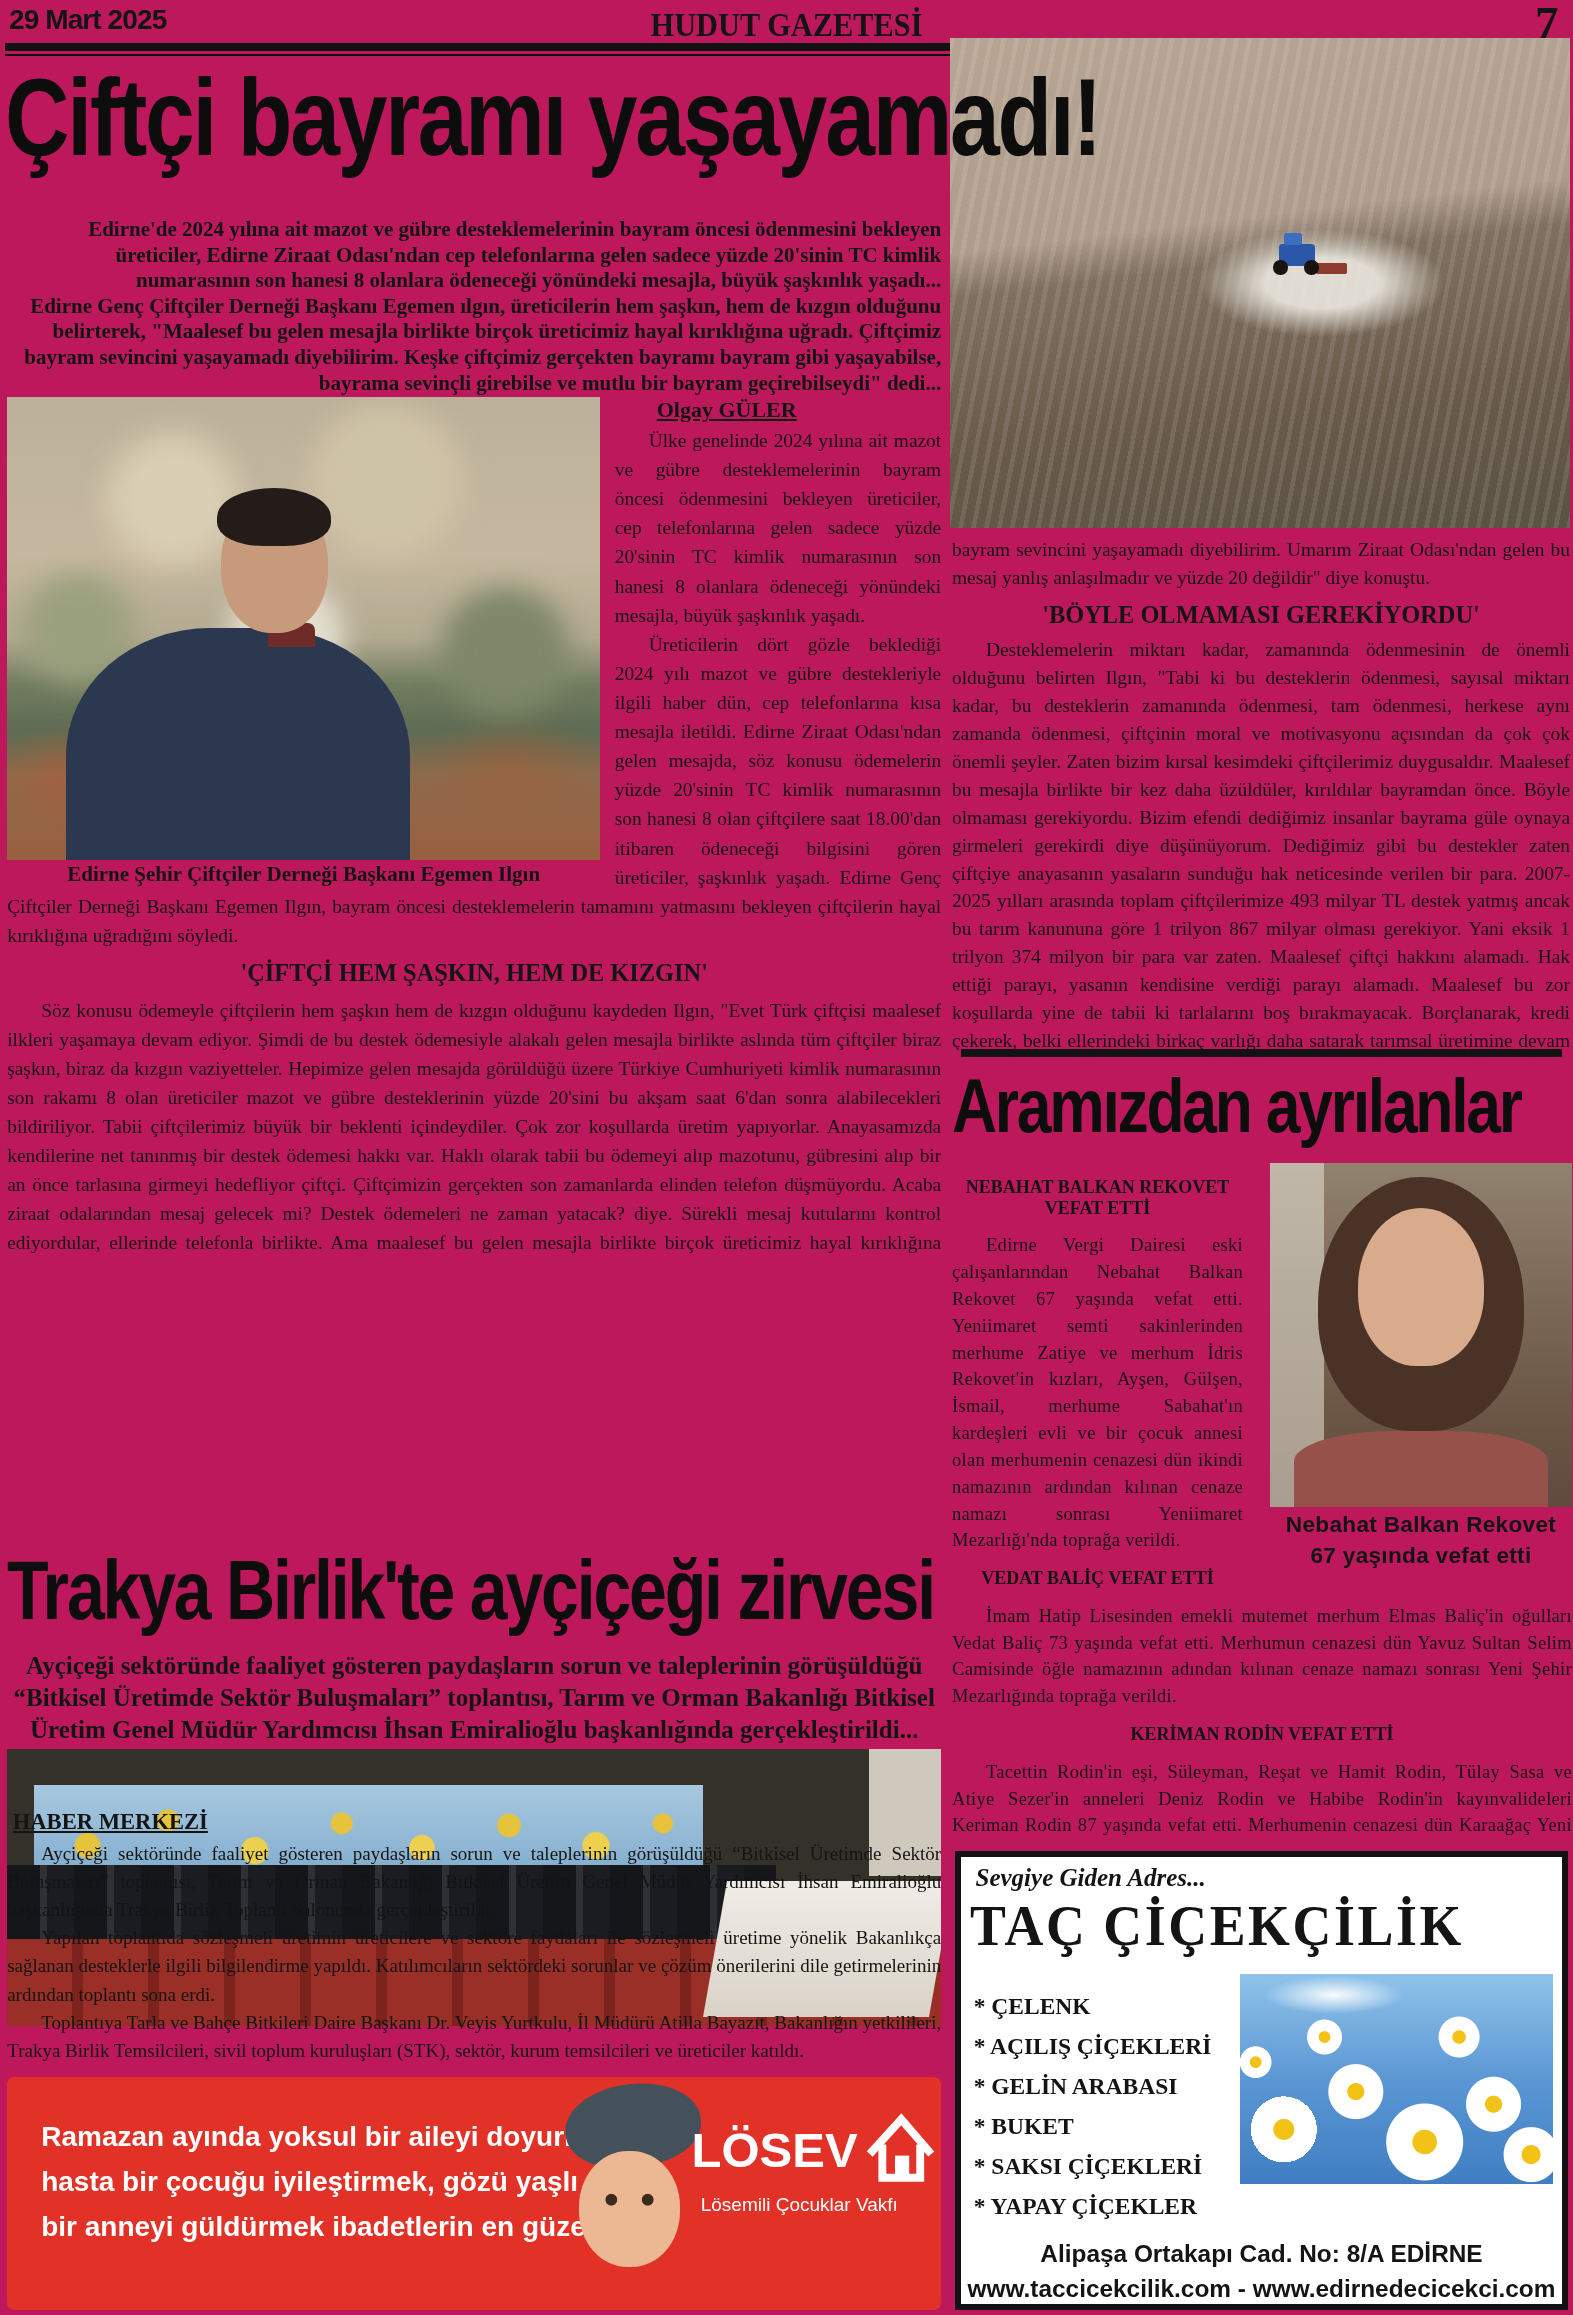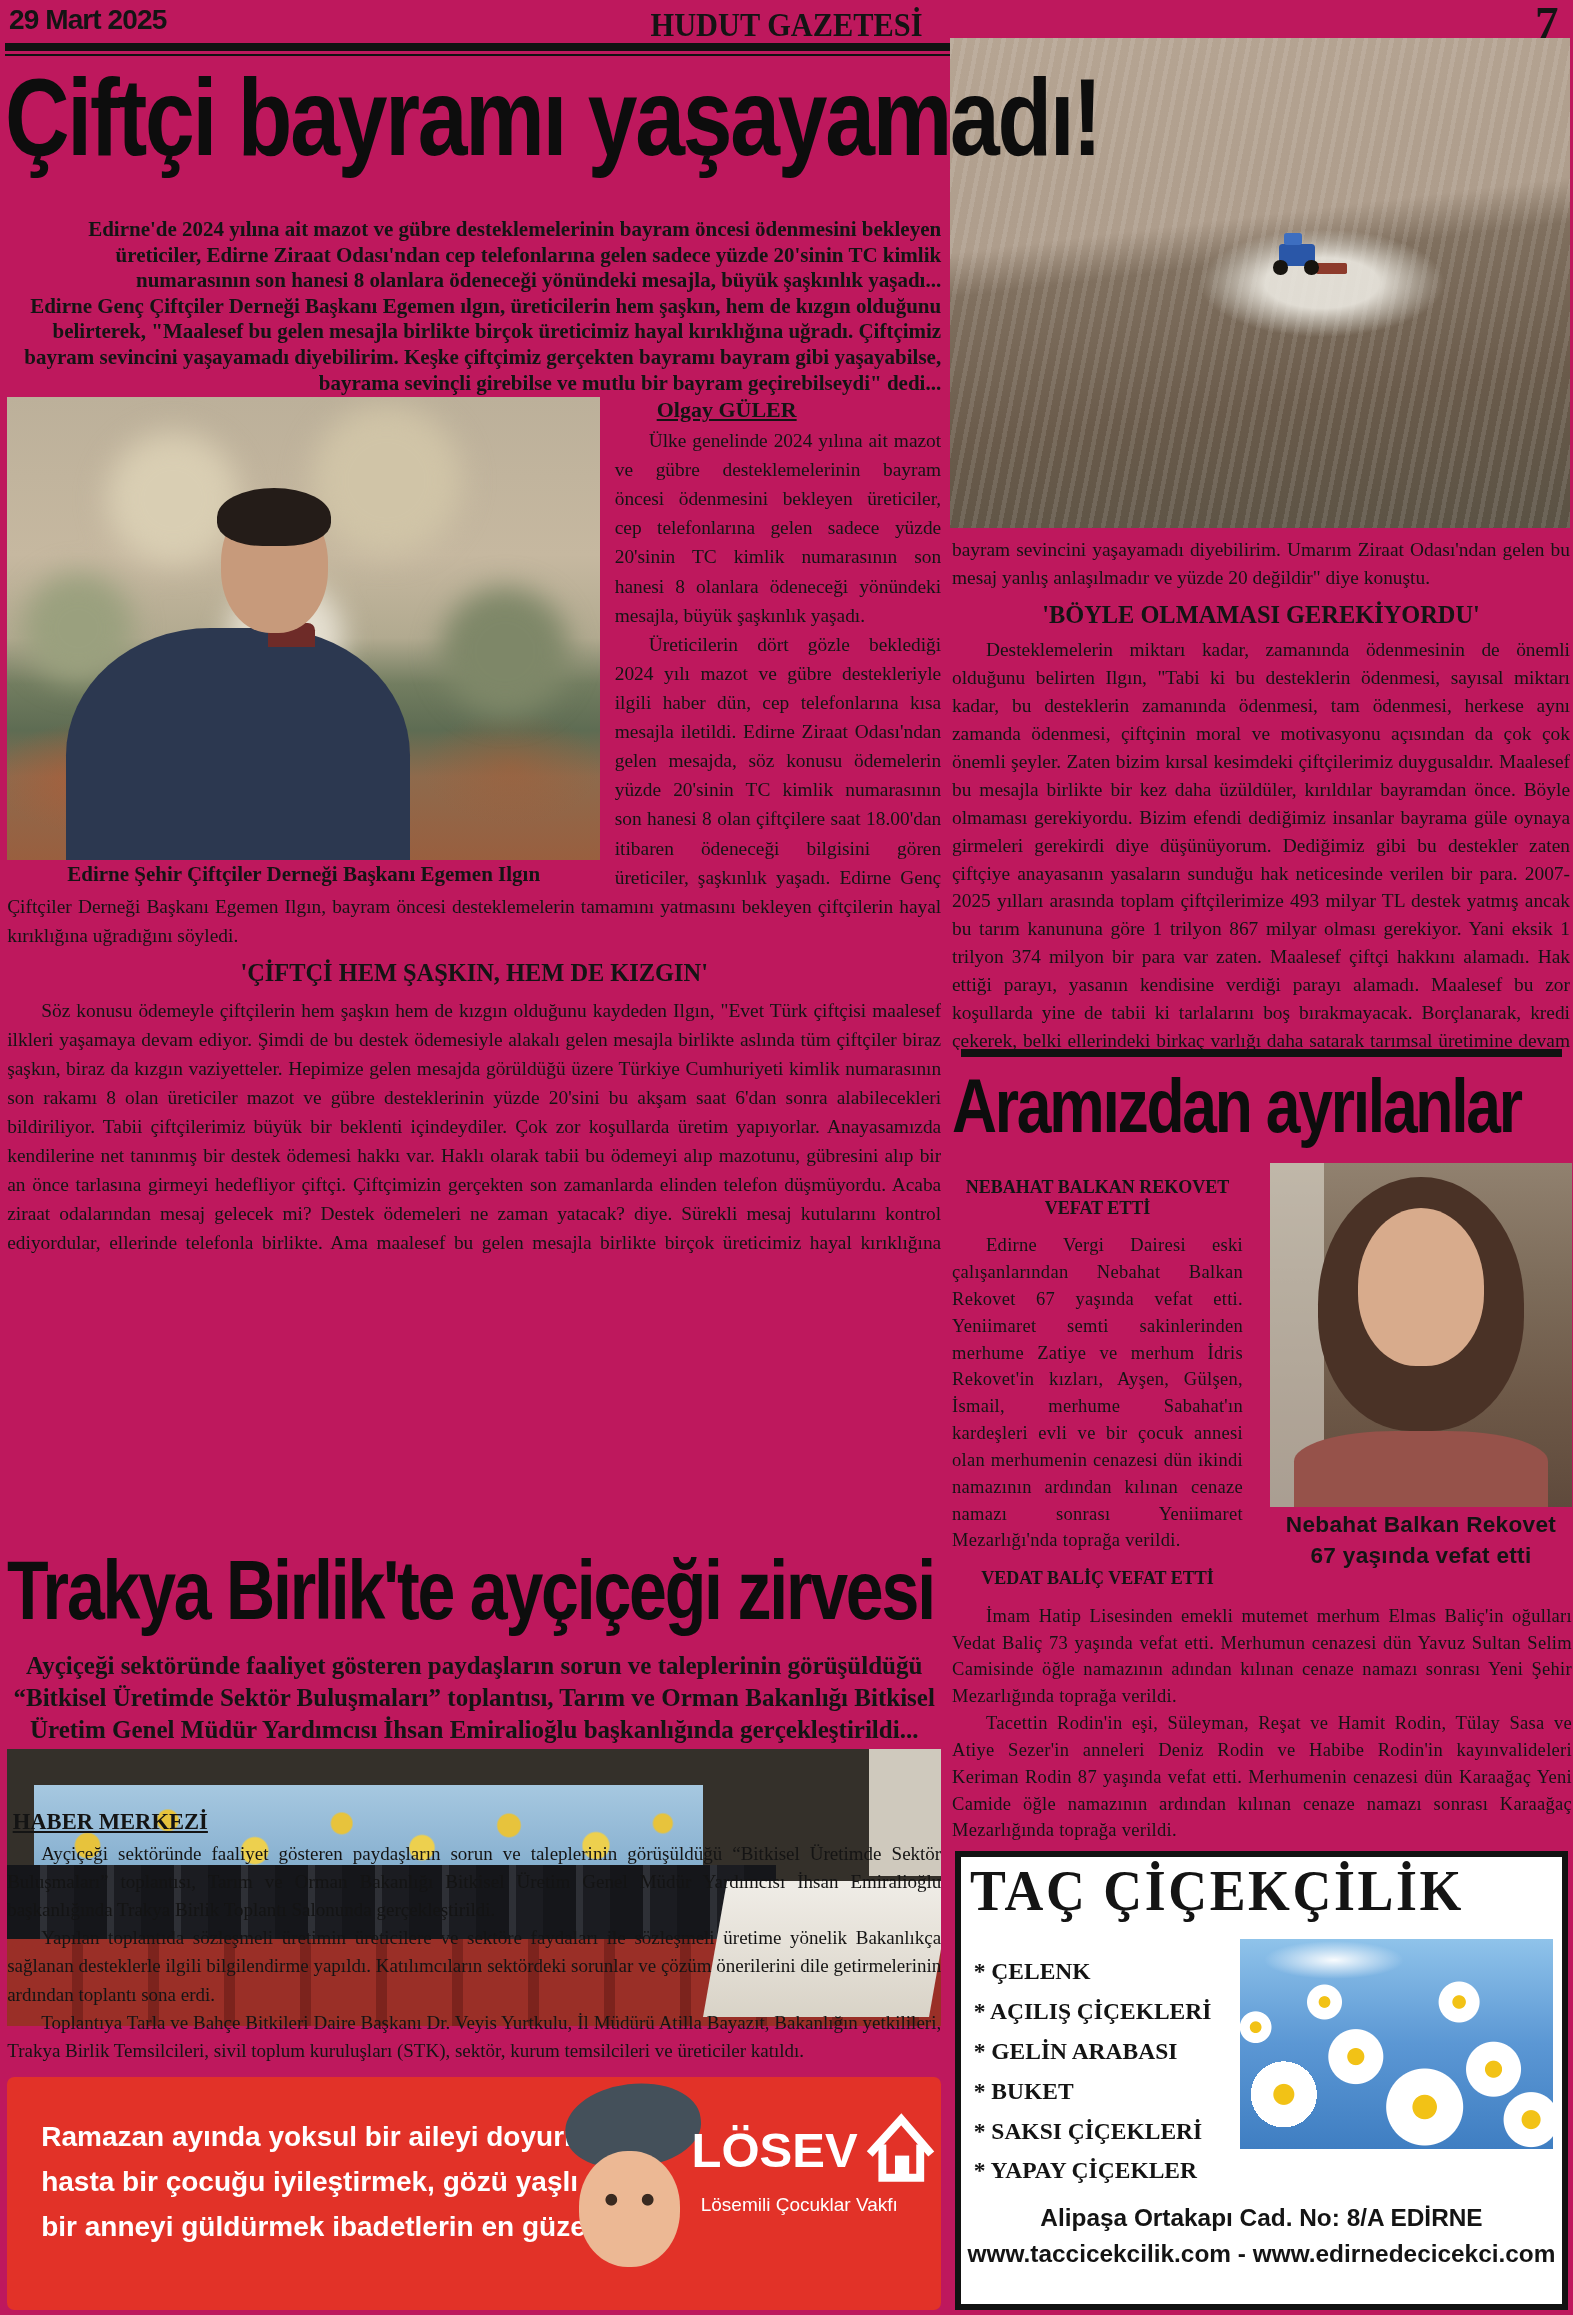--- a/index.html
+++ b/index.html
@@ -187,20 +187,21 @@
         <div class="woman-face"></div>
         <div class="woman-blouse"></div>
       </div>
       <div class="obit-cap">Nebahat Balkan Rekovet</div>
       <div class="obit-cap">67 yaşında vefat etti</div>
     </div>
     <p class="obit-head">NEBAHAT BALKAN REKOVET VEFAT ETTİ</p>
     <p class="indent">Edirne Vergi Dairesi eski çalışanlarından Nebahat Balkan Rekovet 67 yaşında vefat etti. Yeniimaret semti sakinlerinden merhume Zatiye ve merhum İdris Rekovet'in kızları, Ayşen, Gülşen, İsmail, merhume Sabahat'ın kardeşleri evli ve bir çocuk annesi olan merhumenin cenazesi dün ikindi namazının ardından kılınan cenaze namazı sonrası Yeniimaret Mezarlığı'nda toprağa verildi.</p>
     <p class="obit-head">VEDAT BALİÇ VEFAT ETTİ</p>
     <p class="indent">İmam Hatip Lisesinden emekli mutemet merhum Elmas Baliç'in oğulları Vedat Baliç 73 yaşında vefat etti. Merhumun cenazesi dün Yavuz Sultan Selim Camisinde öğle namazının adından kılınan cenaze namazı sonrası Yeni Şehir Mezarlığında toprağa verildi.</p>
+    <p class="obit-head">KERİMAN RODİN VEFAT ETTİ</p>
     <p class="indent">Tacettin Rodin'in eşi, Süleyman, Reşat ve Hamit Rodin, Tülay Sasa ve Atiye Sezer'in anneleri Deniz Rodin ve Habibe Rodin'in kayınvalideleri Keriman Rodin 87 yaşında vefat etti. Merhumenin cenazesi dün Karaağaç Yeni Camide öğle namazının ardından kılınan cenaze namazı sonrası Karaağaç Mezarlığında toprağa verildi.</p>
   </div>
 
   <div class="abs photo photo-meeting">
     <div class="meet-painting"></div>
     <div class="meet-people"></div>
     <div class="meet-chairs"></div>
     <div class="meet-tables"></div>
     <div class="meet-wall"></div>
   </div>
@@ -230,20 +231,21 @@
             <path d="M22 40 V82 H70 V40" fill="none" stroke="#ffffff" stroke-width="10"></path>
             <rect x="38" y="54" width="18" height="28" fill="#ffffff"></rect>
           </svg>
         </span>
       </div>
       <div class="losev-sub">Lösemili Çocuklar Vakfı</div>
     </div>
   </div>
 
   <div class="abs tac">
+    <div class="tac-tagline">Sevgiye Giden Adres...</div>
     <div class="tac-name">TAÇ ÇİÇEKÇİLİK</div>
     <div class="tac-row">
       <ul class="tac-list">
         <li>* ÇELENK</li>
         <li>* AÇILIŞ ÇİÇEKLERİ</li>
         <li>* GELİN ARABASI</li>
         <li>* BUKET</li>
         <li>* SAKSI ÇİÇEKLERİ</li>
         <li>* YAPAY ÇİÇEKLER</li>
       </ul>

